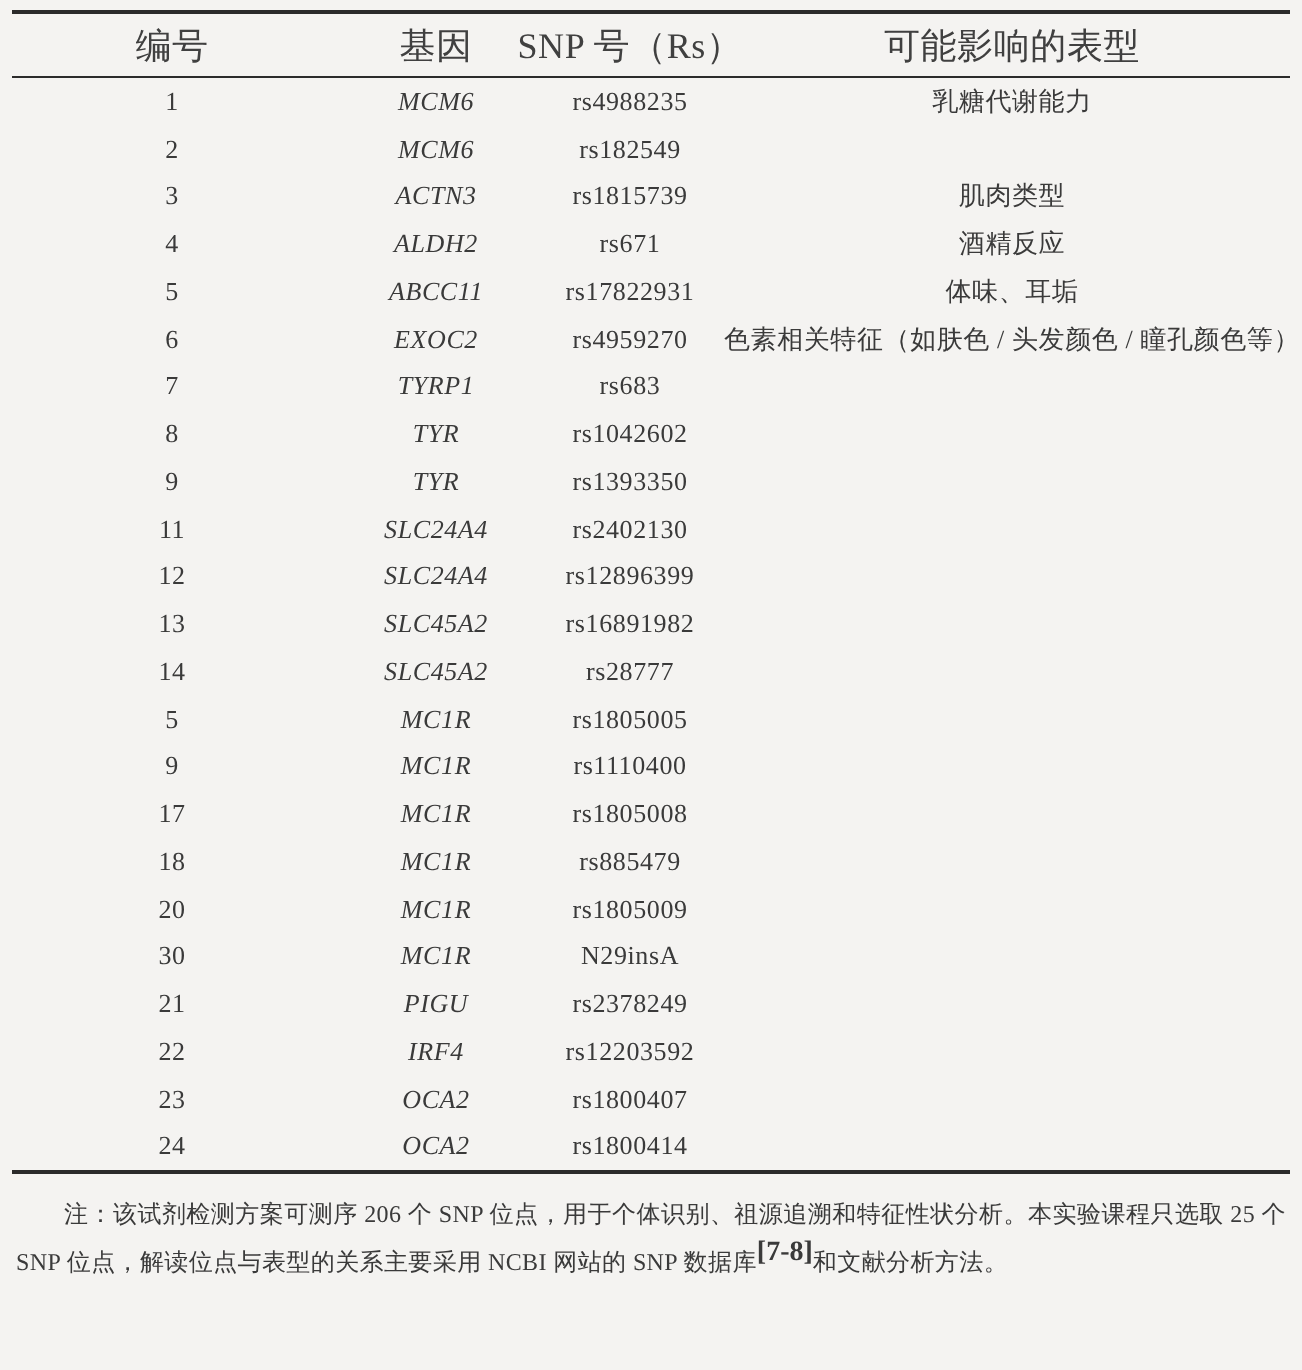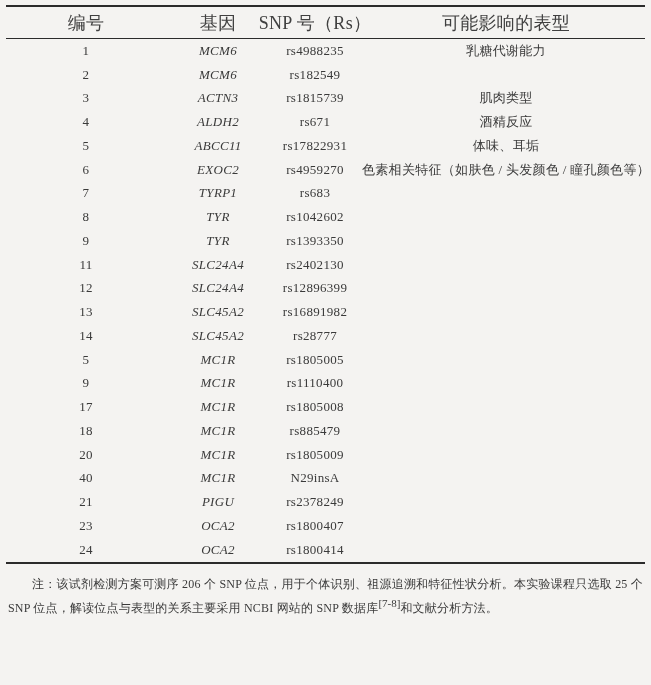--- a/index.html
+++ b/index.html
@@ -58,22 +58,23 @@
     margin-top: 11px;
     padding: 0 2px;
     font-size: 12px;
     line-height: 19px;
     text-align: justify;
     text-indent: 2em;
     color: #3a3a3a;
     letter-spacing: 0.2px;
   }
   .note sup {
-    font-size: 11px;
+    font-size: 14px;
     letter-spacing: 0;
+    font-weight: bold;
   }
 </style>
 </head>
 <body>
 
 <div class="doc">
 
   <div class="tbl">
 
     <div class="thead-row">
@@ -173,30 +174,35 @@
           <span class="cell c1">18</span>
           <span class="cell c2 gene">MC1R</span>
           <span class="cell c3">rs885479</span>
         </div>
         <div class="row">
           <span class="cell c1">20</span>
           <span class="cell c2 gene">MC1R</span>
           <span class="cell c3">rs1805009</span>
         </div>
         <div class="row">
-          <span class="cell c1">40</span>
+          <span class="cell c1">30</span>
           <span class="cell c2 gene">MC1R</span>
           <span class="cell c3">N29insA</span>
         </div>
         <div class="row">
           <span class="cell c1">21</span>
           <span class="cell c2 gene">PIGU</span>
           <span class="cell c3">rs2378249</span>
         </div>
         <div class="row">
+          <span class="cell c1">22</span>
+          <span class="cell c2 gene">IRF4</span>
+          <span class="cell c3">rs12203592</span>
+        </div>
+        <div class="row">
           <span class="cell c1">23</span>
           <span class="cell c2 gene">OCA2</span>
           <span class="cell c3">rs1800407</span>
         </div>
         <div class="row">
           <span class="cell c1">24</span>
           <span class="cell c2 gene">OCA2</span>
           <span class="cell c3">rs1800414</span>
         </div>
       </div>

